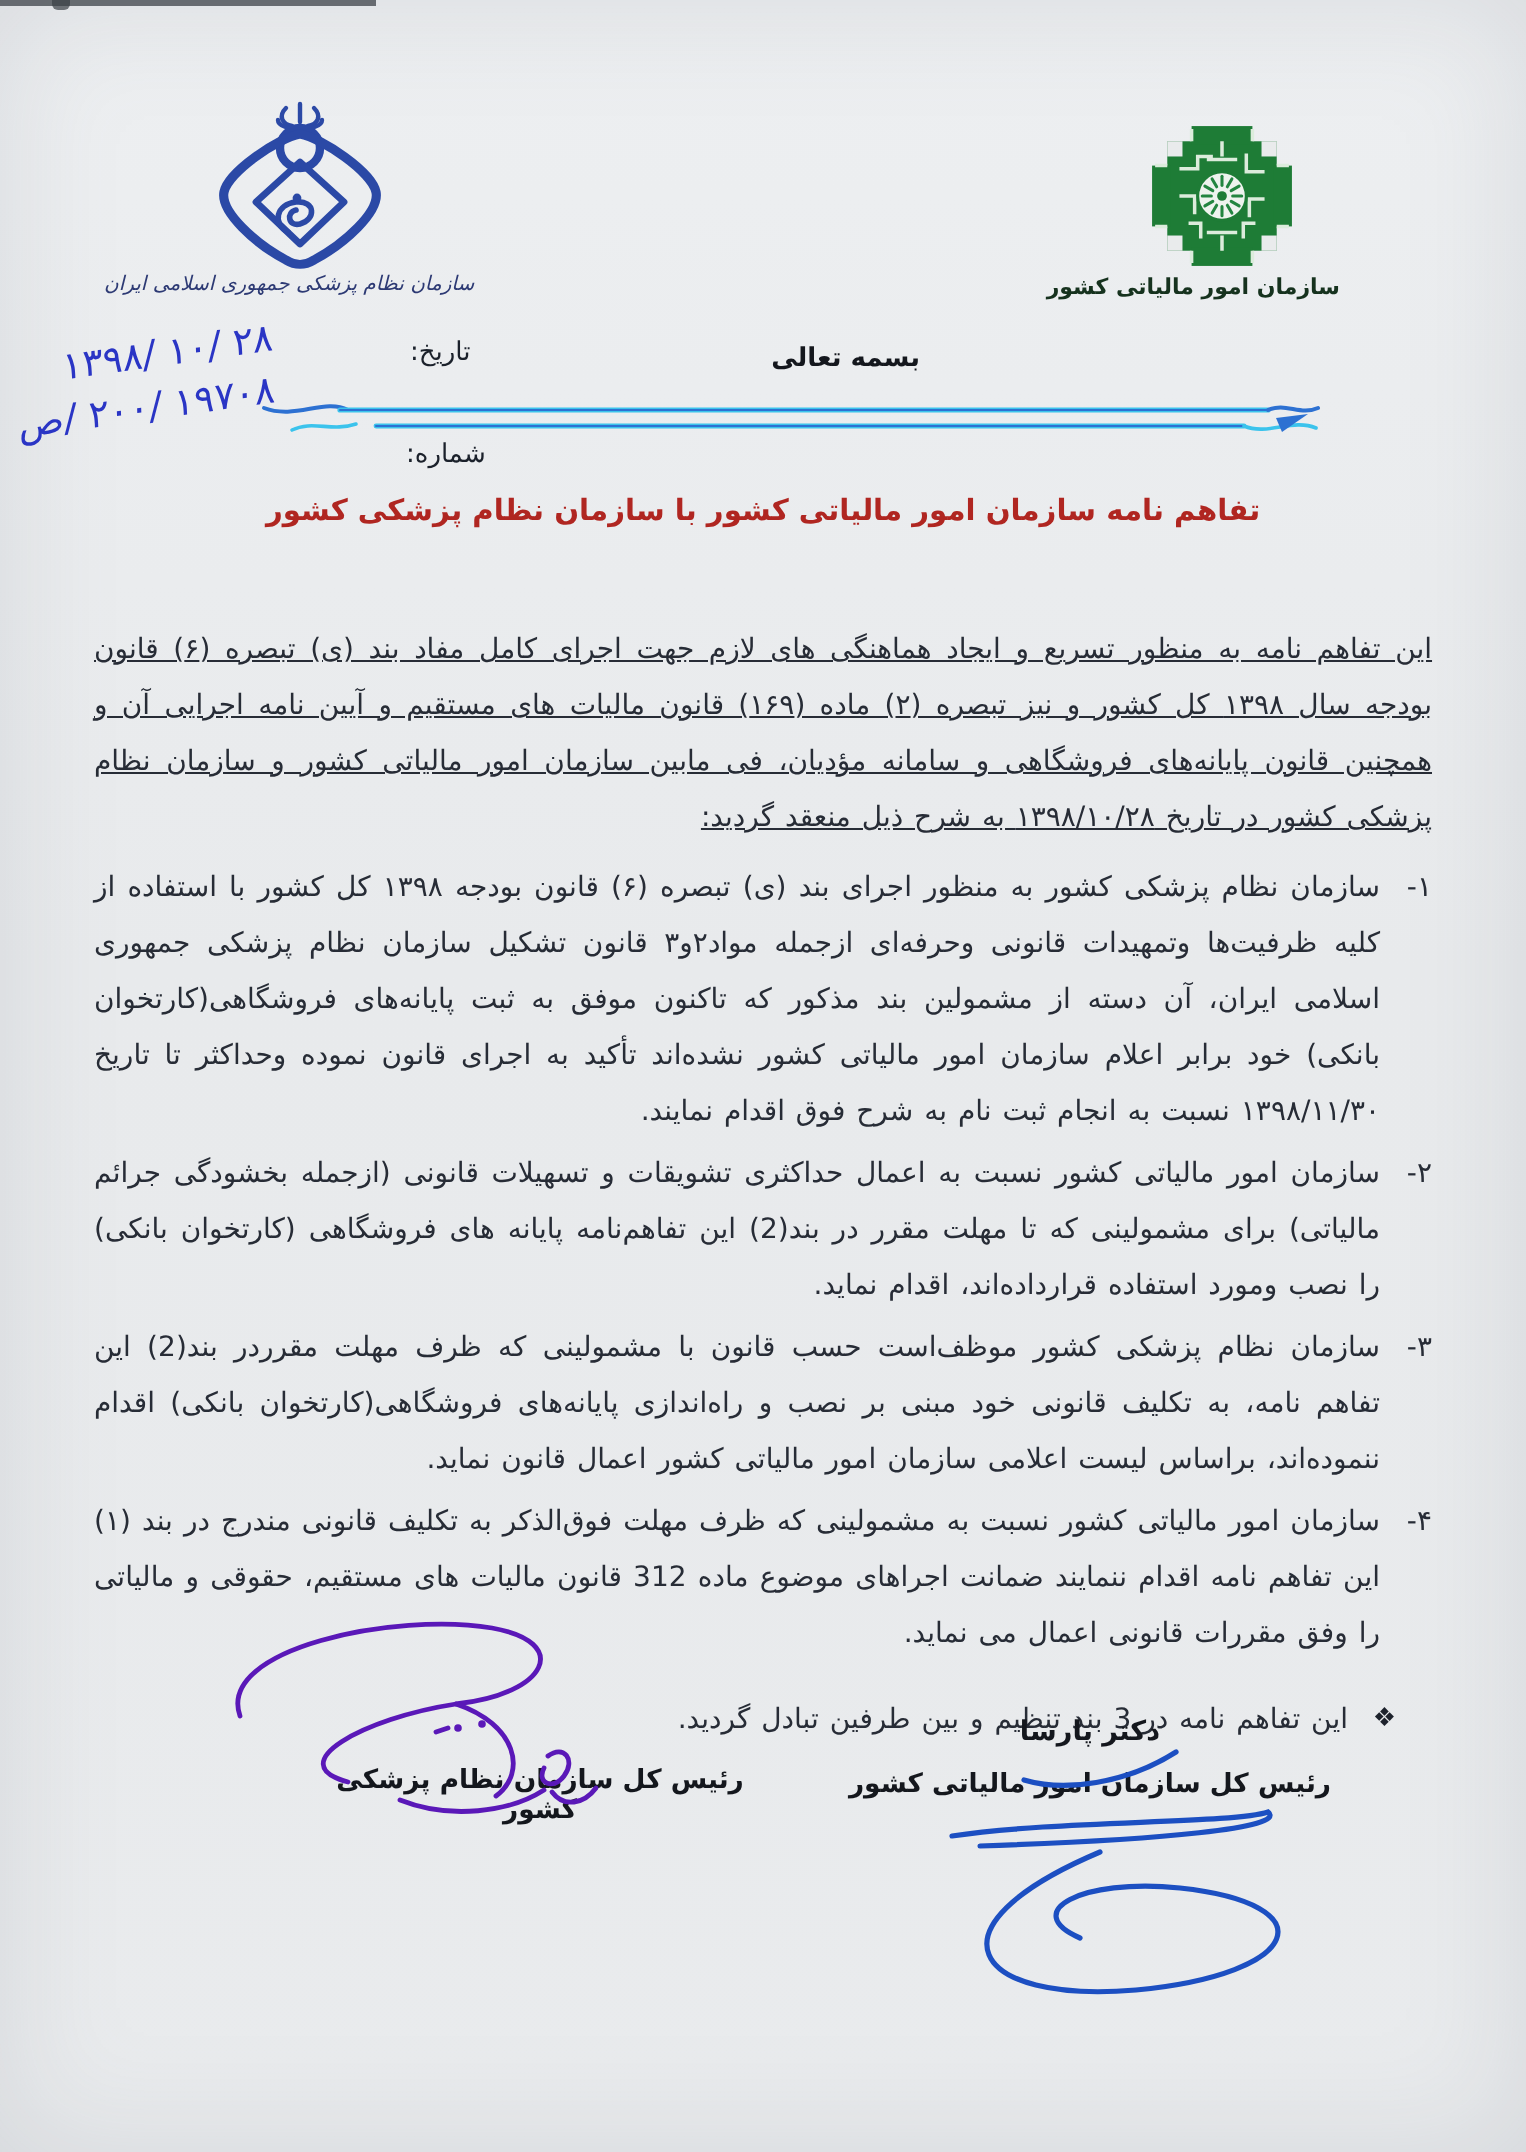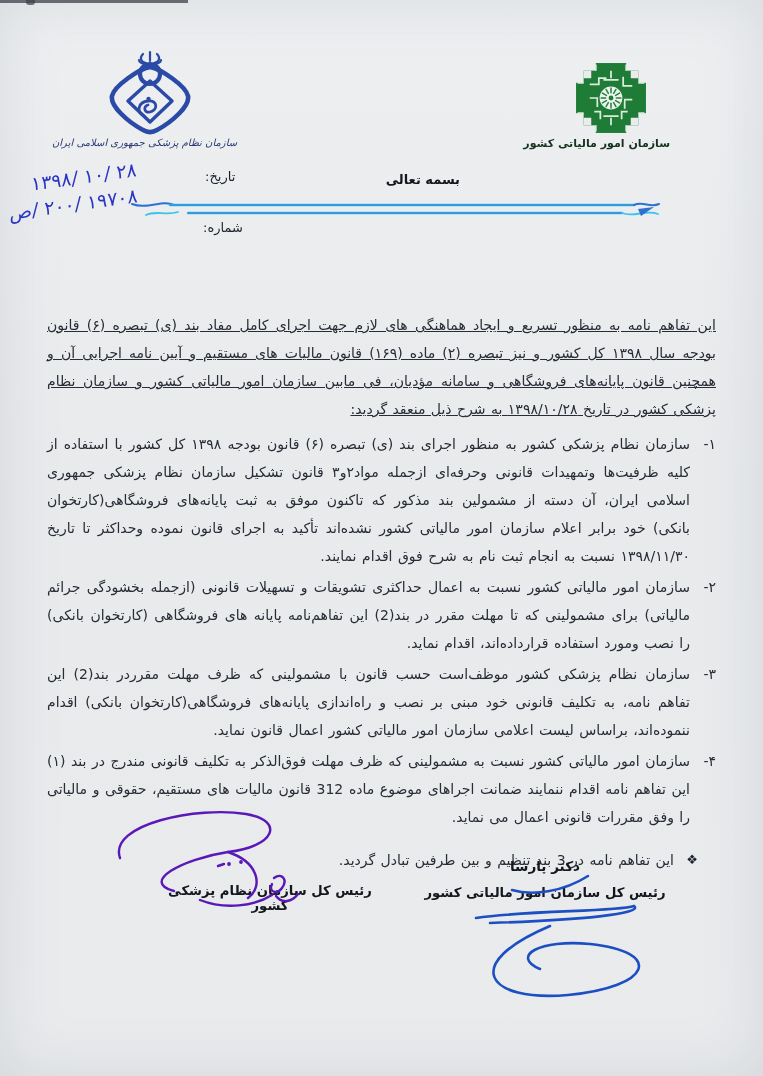--- a/index.html
+++ b/index.html
@@ -143,20 +143,21 @@
       <path d="M54,8 H518" stroke="#3bc3ec" stroke-width="2.6"></path>
       <path d="M54,8 H518" stroke="#2d71d2" stroke-width="1"></path>
       <path d="M72,16 H506" stroke="#3bc3ec" stroke-width="2.4"></path>
       <path d="M72,16 H506" stroke="#2d71d2" stroke-width="1"></path>
       <path d="M506,16 C518,21 530,12 542,17" stroke="#3bc3ec" stroke-width="1.8"></path>
       <path d="M518,8 C527,4 534,11 543,7" stroke="#2d71d2" stroke-width="2"></path>
       <path d="M522,12 l16,-2 -13,9 z" fill="#2d71d2" stroke="none"></path>
     </g>
   </svg>
 
+  <div class="doc-title">تفاهم نامه سازمان امور مالیاتی کشور با سازمان نظام پزشکی کشور</div>
 
   <div class="body">
     <p class="intro">این تفاهم نامه به منظور تسریع و ایجاد هماهنگی های لازم جهت اجرای کامل مفاد بند (ی) تبصره (۶) قانون بودجه سال ۱۳۹۸ کل کشور و نیز تبصره (۲) ماده (۱۶۹) قانون مالیات های مستقیم و آیین نامه اجرایی آن و همچنین قانون پایانه‌های فروشگاهی و سامانه مؤدیان، فی مابین سازمان امور مالیاتی کشور و سازمان نظام پزشکی کشور در تاریخ ۱۳۹۸/۱۰/۲۸ به شرح ذیل منعقد گردید:</p>
 
     <div class="item">
       <span class="num">۱-</span>
       <span class="txt">سازمان نظام پزشکی کشور به منظور اجرای بند (ی) تبصره (۶) قانون بودجه ۱۳۹۸ کل کشور با استفاده از کلیه ظرفیت‌ها وتمهیدات قانونی وحرفه‌ای ازجمله مواد۲و۳ قانون تشکیل سازمان نظام پزشکی جمهوری اسلامی ایران، آن دسته از مشمولین بند مذکور که تاکنون موفق به ثبت پایانه‌های فروشگاهی(کارتخوان بانکی) خود برابر اعلام سازمان امور مالیاتی کشور نشده‌اند تأکید به اجرای قانون نموده وحداکثر تا تاریخ ۱۳۹۸/۱۱/۳۰ نسبت به انجام ثبت نام به شرح فوق اقدام نمایند.</span>
     </div>
     <div class="item">
       <span class="num">۲-</span>

